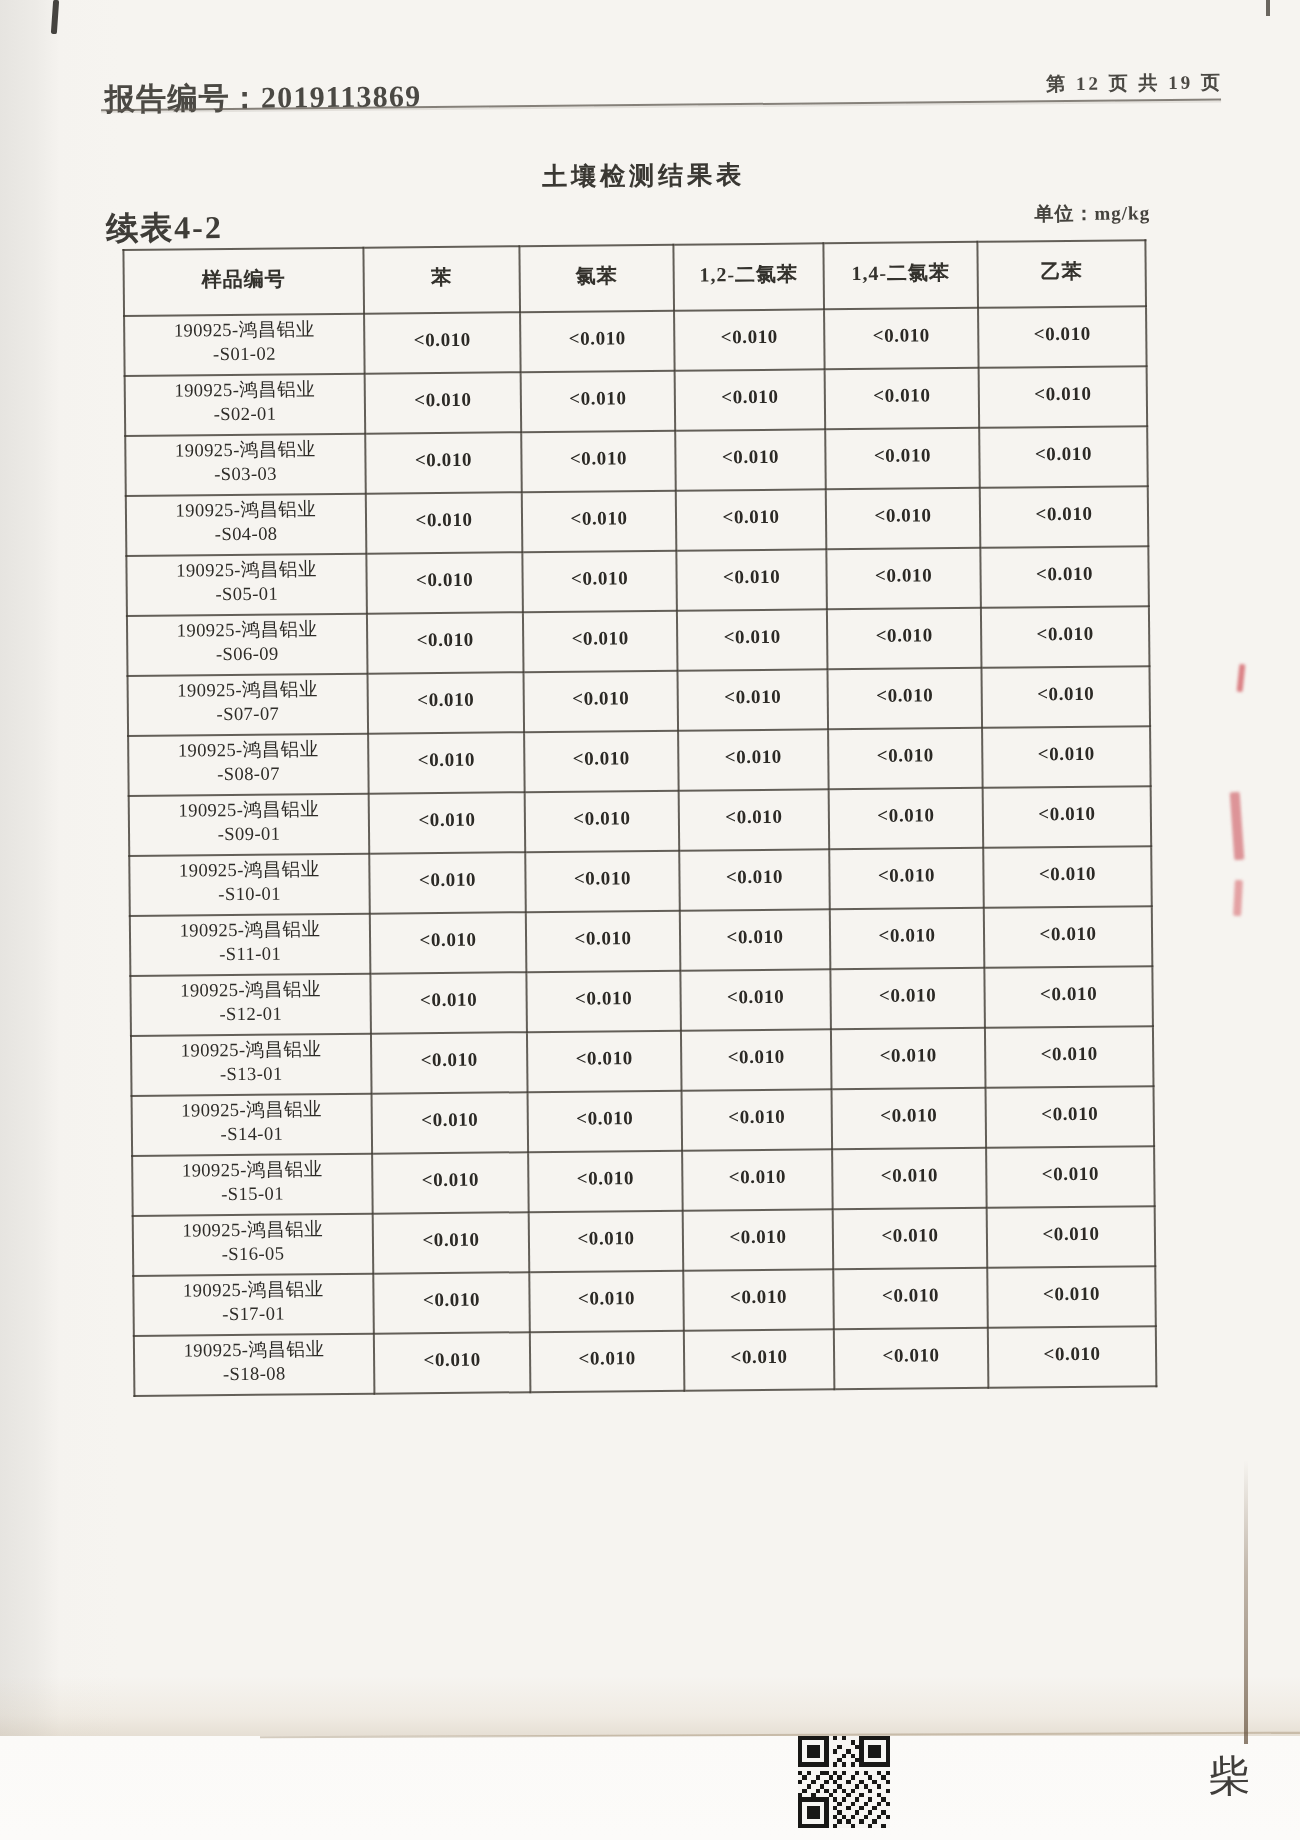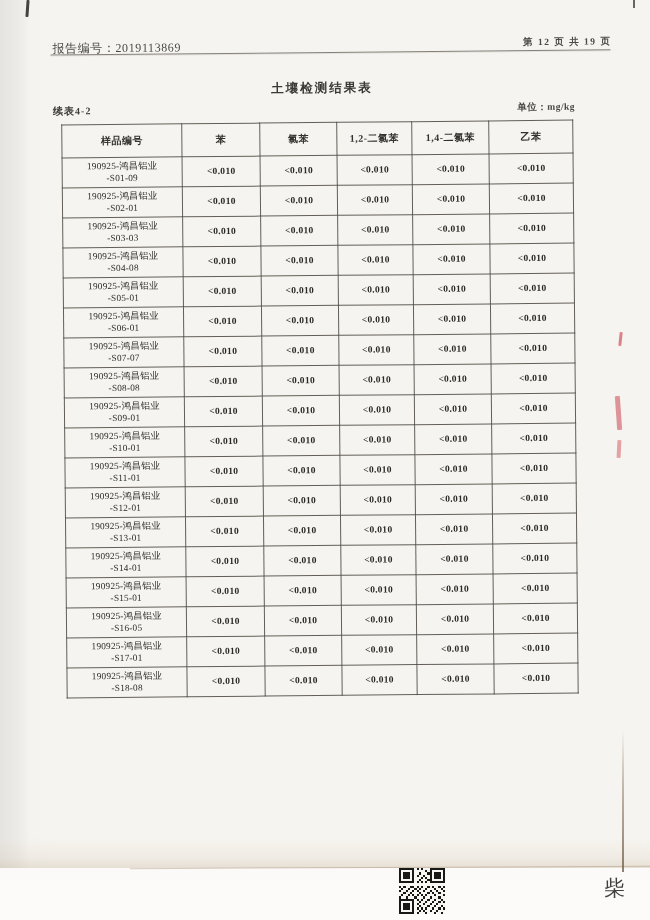--- a/index.html
+++ b/index.html
@@ -38,38 +38,38 @@
     background:#6a665f;
   }
   
   .sheet{
     position:absolute;inset:0;
     transform:rotate(-0.55deg);
     transform-origin:50% 45%;
   }
   .report-label{
     position:absolute;left:56px;top:38px;
-    font-size:12px;letter-spacing:0.6px;color:#4b4944;font-weight:normal;
+    font-size:15px;letter-spacing:0.6px;color:#4b4944;font-weight:bold;
   }
   .page-indicator{
     position:absolute;left:470px;top:38px;width:145px;text-align:right;
     font-size:9.5px;letter-spacing:1.5px;color:#4b4944;font-weight:bold;
   }
   .header-rule{
     position:absolute;left:54px;top:52px;width:560px;height:1px;
     background:rgba(95,90,82,0.75);
     box-shadow:0 1px 0 rgba(95,90,82,0.12);
   }
   .doc-title{
     position:absolute;left:0;right:0;top:80px;text-align:center;
     font-size:12.5px;font-weight:bold;letter-spacing:2px;color:#3a3833;
   }
   .subtable-label{
     position:absolute;left:56px;top:102px;
-    font-size:10px;font-weight:bold;letter-spacing:1px;color:#3f3d38;
+    font-size:16px;font-weight:bold;letter-spacing:1px;color:#3f3d38;
   }
   .unit-label{
     position:absolute;left:460px;top:103px;width:118px;text-align:right;
     font-size:9.5px;letter-spacing:0.5px;color:#45433e;font-weight:bold;
   }
   table.results{
     position:absolute;left:64px;top:122px;width:511px;
     border-collapse:collapse;table-layout:fixed;
     font-size:9.5px;color:#2e2c28;
   }
@@ -138,21 +138,21 @@
           <th>氯苯</th>
           <th>1,2-二氯苯</th>
           <th>1,4-二氯苯</th>
           <th>乙苯</th>
         </tr>
     </thead>
     <tbody id="table-body">
         <tr>
           <td class="sample-cell">
             <div>190925-鸿昌铝业</div>
-            <div>-S01-09</div>
+            <div>-S01-02</div>
           </td>
           <td class="value-cell">&lt;0.010</td>
           <td class="value-cell">&lt;0.010</td>
           <td class="value-cell">&lt;0.010</td>
           <td class="value-cell">&lt;0.010</td>
           <td class="value-cell">&lt;0.010</td>
         </tr>
         <tr>
           <td class="sample-cell">
             <div>190925-鸿昌铝业</div>
@@ -193,21 +193,21 @@
           </td>
           <td class="value-cell">&lt;0.010</td>
           <td class="value-cell">&lt;0.010</td>
           <td class="value-cell">&lt;0.010</td>
           <td class="value-cell">&lt;0.010</td>
           <td class="value-cell">&lt;0.010</td>
         </tr>
         <tr>
           <td class="sample-cell">
             <div>190925-鸿昌铝业</div>
-            <div>-S06-01</div>
+            <div>-S06-09</div>
           </td>
           <td class="value-cell">&lt;0.010</td>
           <td class="value-cell">&lt;0.010</td>
           <td class="value-cell">&lt;0.010</td>
           <td class="value-cell">&lt;0.010</td>
           <td class="value-cell">&lt;0.010</td>
         </tr>
         <tr>
           <td class="sample-cell">
             <div>190925-鸿昌铝业</div>
@@ -215,21 +215,21 @@
           </td>
           <td class="value-cell">&lt;0.010</td>
           <td class="value-cell">&lt;0.010</td>
           <td class="value-cell">&lt;0.010</td>
           <td class="value-cell">&lt;0.010</td>
           <td class="value-cell">&lt;0.010</td>
         </tr>
         <tr>
           <td class="sample-cell">
             <div>190925-鸿昌铝业</div>
-            <div>-S08-08</div>
+            <div>-S08-07</div>
           </td>
           <td class="value-cell">&lt;0.010</td>
           <td class="value-cell">&lt;0.010</td>
           <td class="value-cell">&lt;0.010</td>
           <td class="value-cell">&lt;0.010</td>
           <td class="value-cell">&lt;0.010</td>
         </tr>
         <tr>
           <td class="sample-cell">
             <div>190925-鸿昌铝业</div>

